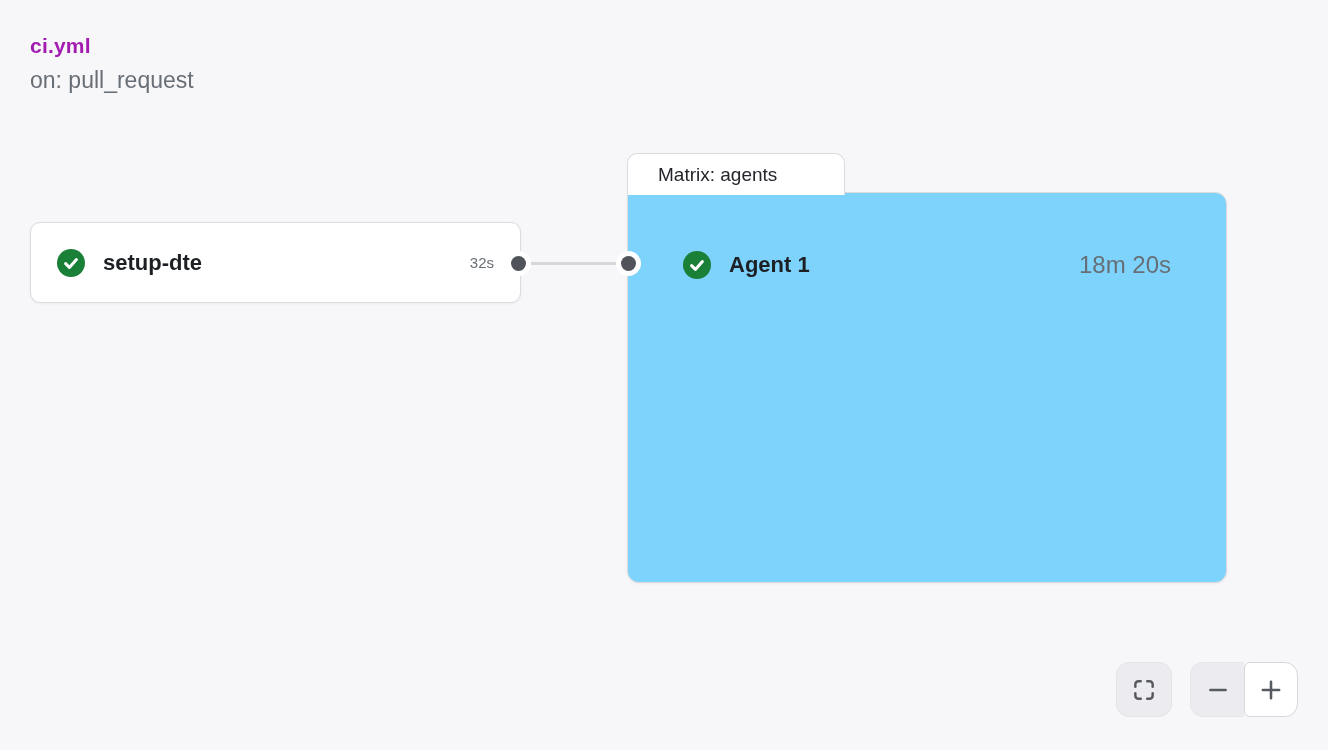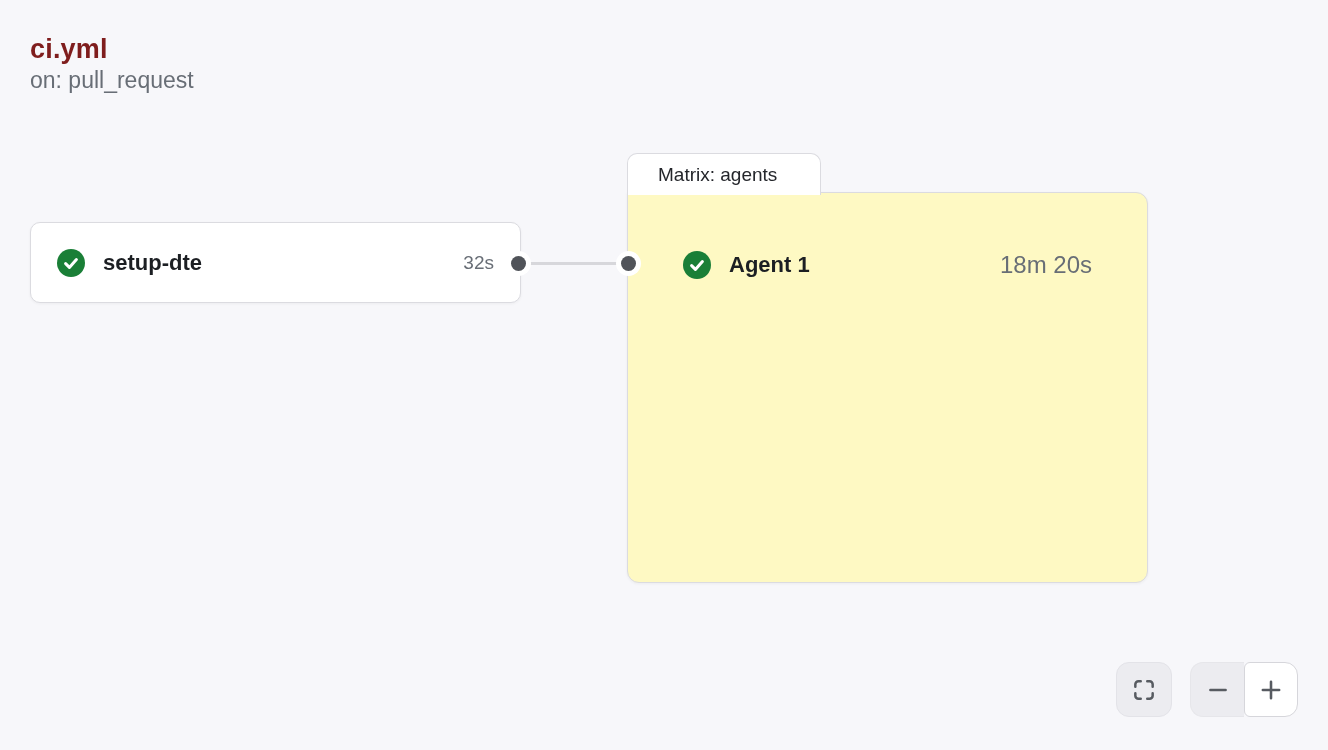--- a/index.html
+++ b/index.html
@@ -8,21 +8,21 @@
     font-family: "Liberation Sans", "DejaVu Sans", sans-serif;
     background: #f7f7fa;
     position: relative;
     overflow: hidden;
   }
   .canvas { position: absolute; inset: 0; }
 
   
   .wf-title {
     position: absolute; left: 30px; top: 34px;
-    font-size: 27px; font-weight: 700; color: #7f1d1d;
+    font-size: 21px; font-weight: 700; color: #a21caf;
     letter-spacing: 0.2px;
   }
   .wf-trigger {
     position: absolute; left: 30px; top: 67px;
     font-size: 23px; font-weight: 400; color: #686e76;
   }
 
   
   .job-card {
     position: absolute; left: 30px; top: 222px;
@@ -34,21 +34,21 @@
     display: flex; align-items: center;
     padding: 15px 26px;
     cursor: pointer;
   }
   .job-card .job-name {
     font-size: 22px; font-weight: 700; color: #1c1f23;
     margin-left: 18px;
   }
   .job-card .job-duration {
     margin-left: auto;
-    font-size: 19px; color: #686e76;
+    font-size: 15px; color: #686e76;
   }
 
   .check-icon { width: 28px; height: 28px; flex: 0 0 28px; display: block; }
 
   
   .edge-line {
     position: absolute; left: 519px; top: 262px;
     width: 110px; height: 3px;
     background: #d7d7db; border-radius: 2px;
     z-index: 1;
@@ -59,34 +59,34 @@
     background: #505359;
     box-shadow: 0 0 0 5px #ffffff;
     z-index: 2;
   }
   .edge-dot.left  { left: 511px; top: 256px; }
   .edge-dot.right { left: 621px; top: 256px; }
 
   
   .matrix-tab {
     position: absolute; left: 627px; top: 153px;
-    width: 194px; height: 42px;
+    width: 218px; height: 42px;
     background: #ffffff;
     border: 1px solid #dbdbe0;
     border-bottom: none;
     border-radius: 10px 10px 0 0;
     z-index: 3;
     display: flex; align-items: center;
     padding-left: 30px;
     font-size: 19px; font-weight: 500; color: #24262b;
   }
   .matrix-panel {
     position: absolute; left: 627px; top: 192px;
-    width: 521px; height: 391px;
-    background: #fef9c3;
+    width: 600px; height: 391px;
+    background: #7dd3fc;
     border: 1px solid #dbdbe0;
     border-radius: 0 12px 12px 12px;
     box-shadow: 0 1px 3px rgba(31,35,40,0.05);
     padding: 30px 55px 0 55px;
   }
   .matrix-row {
     height: 83px;
     display: flex; align-items: center;
     cursor: pointer;
   }

